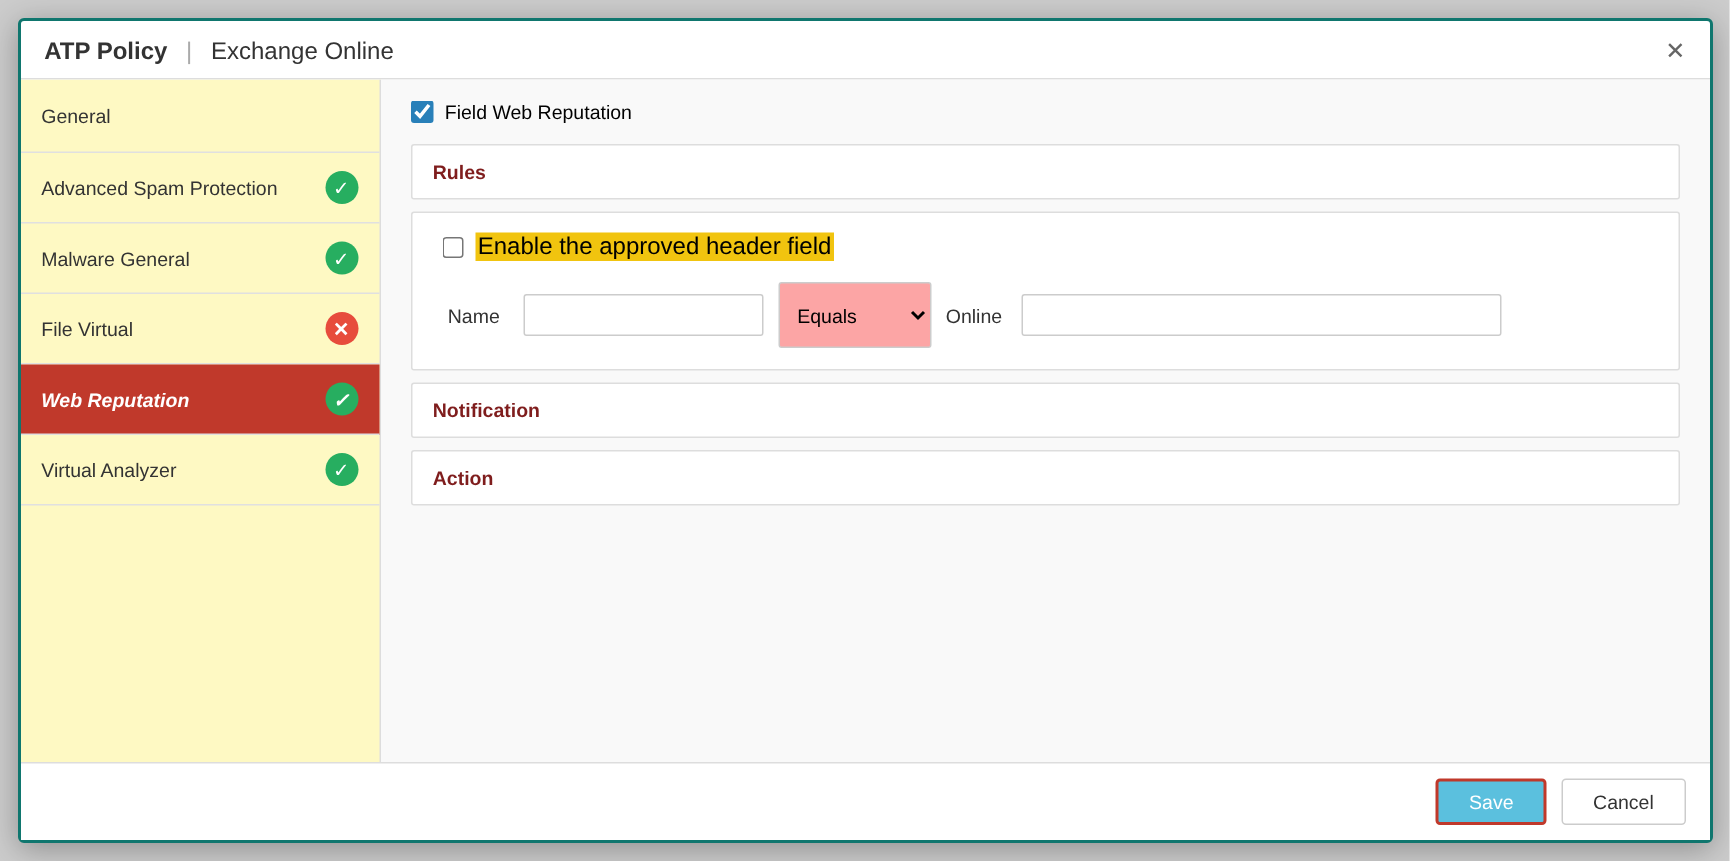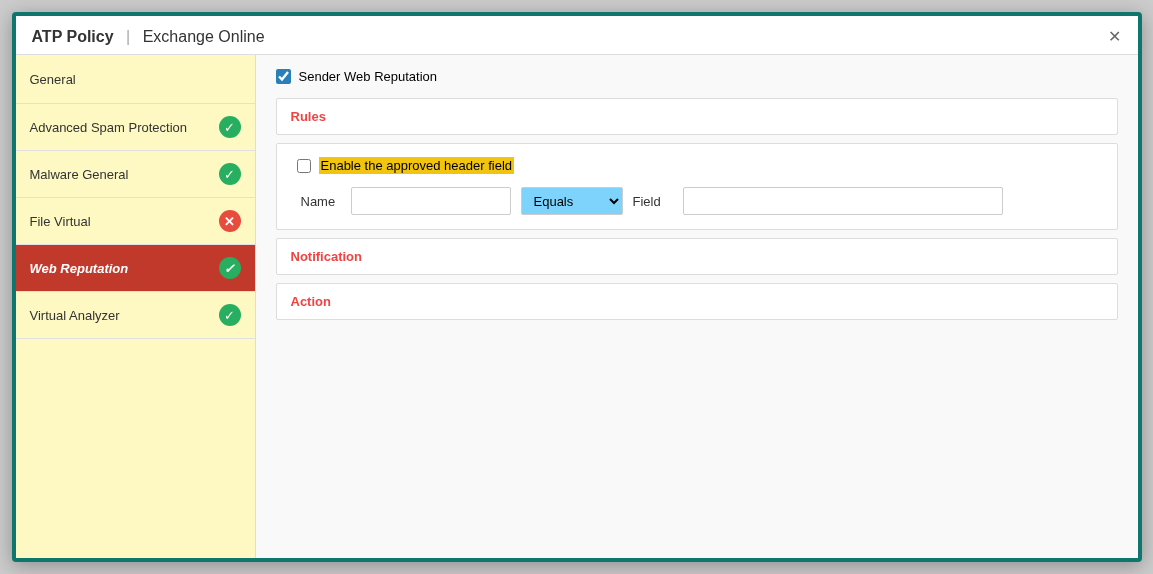--- a/index.html
+++ b/index.html
@@ -7,21 +7,21 @@
       font-family: Arial, sans-serif;
       font-size: 13px;
       background: #ccc;
       display: flex;
       justify-content: center;
       align-items: center;
       min-height: 100vh;
     }
     .dialog {
       background: #fff;
-      border: 4px solid #0f766e;
+      border: 2px solid #0f766e;
       border-radius: 4px;
       width: 1130px;
       min-height: 550px;
       box-shadow: 0 4px 20px rgba(0,0,0,0.3);
       display: flex;
       flex-direction: column;
     }
     .dialog-header {
       display: flex;
       align-items: center;
@@ -120,21 +120,21 @@
     }
     .section-bar {
       background: #fff;
       border: 1px solid #ddd;
       border-radius: 2px;
       padding: 10px 14px;
       margin-bottom: 8px;
       cursor: pointer;
     }
     .section-bar .section-title {
-      color: #ef4444;
+      color: #7f1d1d;
       font-size: 13px;
       font-weight: bold;
     }
     .section-expanded {
       background: #fff;
       border: 1px solid #ddd;
       border-radius: 2px;
       margin-bottom: 8px;
     }
     .section-expanded .section-bar {
@@ -152,21 +152,21 @@
       gap: 8px;
       margin-bottom: 14px;
     }
     .header-field-row input[type=checkbox] {
       width: 14px;
       height: 14px;
     }
     .highlight-label {
       background: #f1c40f;
       padding: 1px 2px;
-      font-size: 13px;
+      font-size: 16px;
     }
     .field-row {
       display: flex;
       align-items: center;
       gap: 10px;
       margin-left: 4px;
     }
     .field-label {
       color: #333;
       font-size: 13px;
@@ -178,23 +178,23 @@
       padding: 4px 8px;
       height: 28px;
       width: 160px;
       font-size: 13px;
       outline: none;
     }
     .field-select {
       border: 1px solid #ccc;
       border-radius: 2px;
       padding: 4px 8px;
-      height: 28px;
-      font-size: 13px;
-      background: #7dd3fc;
+      height: 44px;
+      font-size: 13px;
+      background: #fca5a5;
       outline: none;
     }
     .field-input-long {
       border: 1px solid #ccc;
       border-radius: 2px;
       padding: 4px 8px;
       height: 28px;
       width: 320px;
       font-size: 13px;
       outline: none;
@@ -266,21 +266,21 @@
       <div class="sidebar-item">
         <span>Virtual Analyzer</span>
         <span class="icon-check">✓</span>
       </div>
     </div>
 
     <div class="main-content">
 
       <div class="enable-row">
         <input type="checkbox" checked="" style="">
-        <label>Sender Web Reputation</label>
+        <label>Field Web Reputation</label>
       </div>
 
       <div class="section-bar">
         <span class="section-title">Rules</span>
       </div>
 
 
 
       <div class="section-expanded">
         <div class="section-body">
@@ -291,30 +291,34 @@
             </label>
           </div>
           <div class="field-row">
             <span class="field-label">Name</span>
             <input type="text" class="field-input" style="">
             <select class="field-select">
               <option>Equals</option>
               <option>Contains</option>
               <option>Not Equals</option>
             </select>
-            <span class="field-label">Field</span>
+            <span class="field-label">Online</span>
             <input type="text" class="field-input-long" style="">
           </div>
         </div>
       </div>
 
       <div class="section-bar">
         <span class="section-title">Notification</span>
       </div>
 
       <div class="section-bar">
         <span class="section-title">Action</span>
       </div>
 
     </div>
   </div>
 
+  <div class="dialog-footer">
+    <button class="btn-save">Save</button>
+    <button class="btn-cancel">Cancel</button>
+  </div>
 </div>
 
 </body></html>

